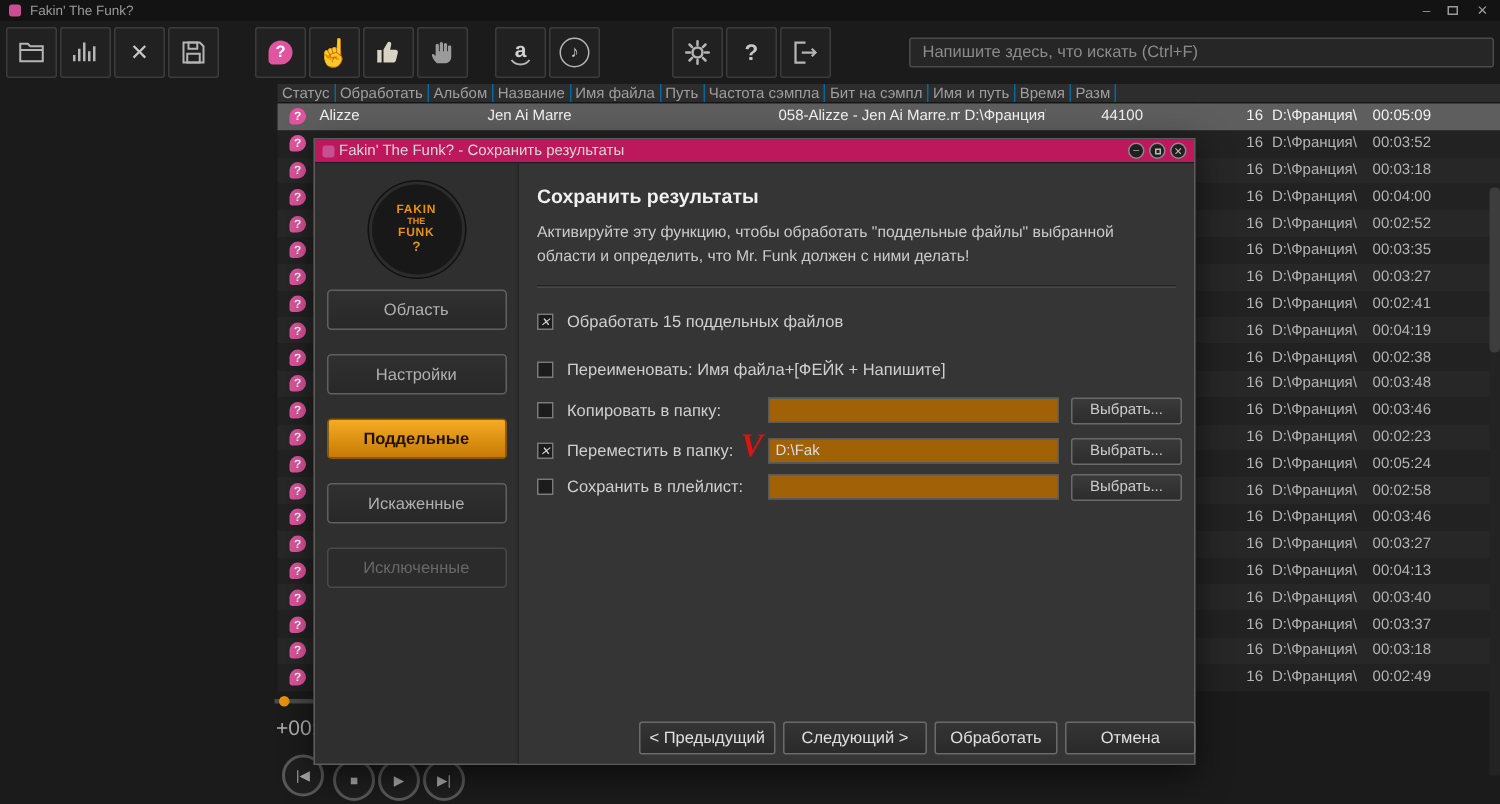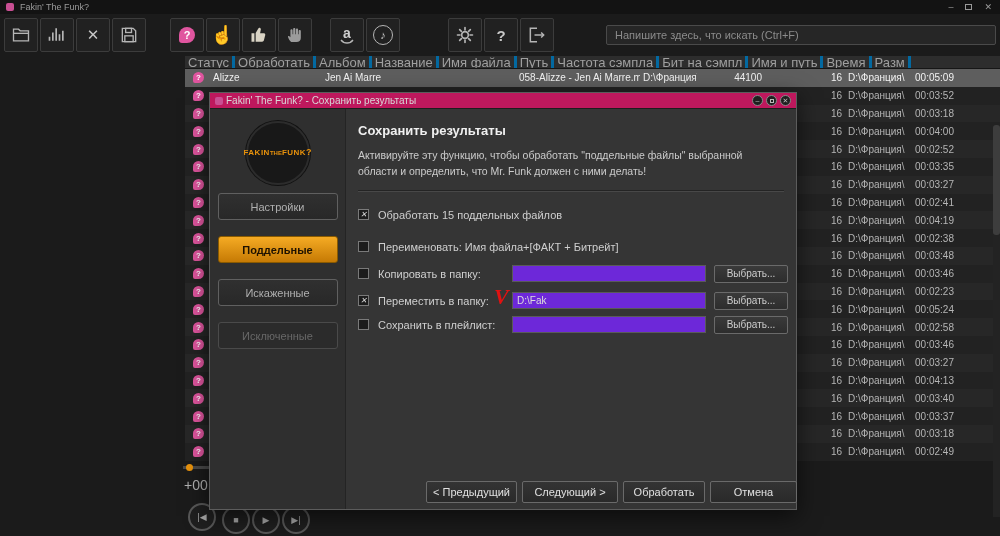--- a/index.html
+++ b/index.html
@@ -34,21 +34,21 @@
   .tree { position:absolute; top:56px; left:0; width:185px; bottom:0; background:#262626; padding-top:4px; }
   .tnode { display:flex; align-items:center; height:15px; font-size:11px; color:#c8c8c8; cursor:pointer; white-space:nowrap; }
   .tnode .arr { width:0; height:0; border-bottom:5px solid #b5b5b5; border-left:5px solid transparent; margin:0 5px 2px 0; flex:none; }
   .tree .tnode:nth-of-type(1) { padding-left:4px; }
   .tree .tnode:nth-of-type(2) { padding-left:16px; }
   .tree .tnode.selected { margin-left:38px; width:130px; background:#6b6b6b; color:#fff; padding-left:6px; }
 
   
   .table { position:absolute; left:185px; top:56px; right:0; bottom:0; }
   .thead { display:flex; height:13px; background:#2d2d2d; border-bottom:1px solid #161616; }
-  .th { font-size:13px; color:#9f9f9f; padding:0 3px; border-right:3px solid #0369a1; overflow:hidden; white-space:nowrap; display:flex; align-items:center; flex:none; cursor:pointer; }
+  .th { font-size:10px; color:#9f9f9f; padding:0 3px; border-right:1px solid #0369a1; overflow:hidden; white-space:nowrap; display:flex; align-items:center; flex:none; cursor:pointer; }
   .rows { position:absolute; top:13px; left:0; right:0; }
   .row { display:flex; height:17.8px; align-items:center; font-size:10px; color:#b5b5b5; cursor:default; }
   .row:nth-of-type(even) { background:#222222; }
   .row:nth-of-type(odd):not(.selected) { background:#272727; }
   .row.selected { background:#5e5e5e; color:#f2f2f2; }
   .cell { padding:0 3px; overflow:hidden; white-space:nowrap; height:100%; display:flex; align-items:center; flex:none; }
   .c-status{width:25px;} .c-artist{width:112px;} .c-album{width:90px;} .c-title{width:104px;}
   .c-file{width:124px;} .c-path{width:57px;} .c-freq{width:68px;justify-content:flex-end;}
   .c-bit{width:80px;justify-content:flex-end;} .c-np{width:67px;} .c-time{width:45px;justify-content:flex-end;}
   .c-size{width:43px;} .spacer{width:555px;flex:none;height:100%;}
@@ -57,42 +57,42 @@
   .vthumb { position:absolute; top:0; left:0; width:100%; height:110px; background:#3d3d3d; border-radius:3px; cursor:pointer; }
 
   
   .dialog { position:absolute; left:209px; top:92px; width:588px; height:418px; background:#2f2f2f; border:1px solid #5c5c5c; box-shadow:0 6px 22px rgba(0,0,0,.6); z-index:10; }
   .dtitle { height:16px; background:#be185d; border-bottom:1px solid #1d1d1d; display:flex; align-items:center; padding:0 5px; gap:3px; }
   .dtitle .txt { font-size:10px; color:#d8d8d8; flex:1; white-space:nowrap; }
   .dcirc { width:11px; height:11px; border:1px solid #8a8a8a; border-radius:50%; background:#1f1f1f; color:#bbb; font-size:7px; display:flex; align-items:center; justify-content:center; cursor:pointer; flex:none; }
   .dcirc .mbox { width:4px; height:4px; border:1px solid #bbb; }
   .dbody { position:absolute; top:16px; left:0; right:0; bottom:0; display:flex; }
   .dnav { width:135px; flex:none; display:flex; flex-direction:column; align-items:center; padding-top:12px; }
-  .logo { width:64px; height:64px; border-radius:50%; background:#181818; border:2px solid #2c2c2c; box-shadow:0 0 0 1px #111; display:flex; flex-direction:row; align-items:center; justify-content:center; color:#e8920c; font-weight:bold; text-align:center; line-height:1.1; }
+  .logo { width:64px; height:64px; border-radius:50%; background:#181818; border:2px solid #2c2c2c; box-shadow:0 0 0 1px #111; display:flex; flex-direction:column; align-items:center; justify-content:center; color:#e8920c; font-weight:bold; text-align:center; line-height:1.1; }
   .logo .l1,.logo .l3 { font-size:8px; letter-spacing:.5px; }
   .logo .l2 { font-size:6px; }
   .logo .l4 { font-size:9px; }
   .dnavbtns { margin-top:8px; display:flex; flex-direction:column; gap:16px; width:120px; }
   .navbtn { height:27px; border:1px solid #606060; border-radius:3px; background:linear-gradient(#303030,#282828); color:#b0b0b0; font-size:11px; display:flex; align-items:center; justify-content:center; cursor:pointer; }
   .navbtn.active { background:linear-gradient(#f5ab24,#c67a04); border-color:#8a5a00; color:#1f1200; font-weight:bold; }
   .navbtn.disabled { color:#686868; border-color:#4a4a4a; background:#2b2b2b; }
   .dcontent { flex:1; background:#353535; border-left:1px solid #242424; padding:14px 12px 0 12px; position:relative; }
   .dheading { font-size:13px; font-weight:bold; color:#f0f0f0; margin-bottom:10px; }
   .ddesc { font-size:10.5px; color:#cbcbcb; line-height:1.5; margin-bottom:10px; }
   .divider { height:0; border-top:1px solid #242424; border-bottom:1px solid #484848; margin-bottom:14px; }
   .opt { display:flex; align-items:center; height:18px; position:relative; }
   .opts .opt:nth-of-type(1){margin-bottom:14px;} .opts .opt:nth-of-type(2){margin-bottom:9px;}
   .opts .opt:nth-of-type(3){margin-bottom:9px;} .opts .opt:nth-of-type(4){margin-bottom:6px;}
   .opts .opt:nth-of-type(5){margin-bottom:12px;}
   .box { width:11px; height:11px; border:1px solid #7a7a7a; background:#1c1c1c; margin-right:9px; display:flex; align-items:center; justify-content:center; cursor:pointer; flex:none; }
   .mark { font-size:8px; color:#d8d8d8; line-height:1; }
   .opt:not(.checked) .mark { visibility:hidden; }
   .opt .lbl { font-size:11px; color:#cfcfcf; white-space:nowrap; }
   .opt .annot { position:absolute; left:136px; top:-8px; color:#e01212; font-size:22px; font-family:"Liberation Serif", serif; font-style:italic; font-weight:bold; pointer-events:none; }
-  .opt .inp { position:absolute; left:154px; width:194px; height:17px; background:#6d28d9; border:1px solid #5a5a5a; color:#ddd; font-size:10px; padding:0 4px; outline:none; }
+  .opt .inp { position:absolute; left:154px; width:194px; height:17px; background:#a16207; border:1px solid #5a5a5a; color:#ddd; font-size:10px; padding:0 4px; outline:none; }
   .opt .chbtn { position:absolute; left:356px; width:74px; height:18px; background:linear-gradient(#3a3a3a,#2d2d2d); border:1px solid #6a6a6a; border-radius:2px; color:#ccc; font-size:10px; display:flex; align-items:center; justify-content:center; cursor:pointer; }
   .dactions { position:absolute; bottom:6px; left:216px; display:flex; gap:5px;border-radius:11px; }
   .abtn { height:22px; background:linear-gradient(#343434,#2a2a2a); border:1px solid #6a6a6a; border-radius:2px; color:#e0e0e0; font-size:11px; display:flex; align-items:center; justify-content:center; cursor:pointer; }
   .dactions .abtn:nth-of-type(1){width:91px;} .dactions .abtn:nth-of-type(2){width:96px;}
   .dactions .abtn:nth-of-type(3){width:82px;} .dactions .abtn:nth-of-type(4){width:87px;}
 
   
   .slider { position:absolute; left:183px; top:466px; width:26px; height:3px; background:#4a4a4a; z-index:5; cursor:pointer; }
   .knob { position:absolute; left:3px; top:-2px; width:7px; height:7px; border-radius:50%; background:#e8920c; }
   .ptime { position:absolute; left:184px; top:477px; font-size:14px; color:#b0b0b0; z-index:5; }
@@ -481,20 +481,23 @@
     <div class="dbody">
       <div class="dnav">
         <div class="logo">
           <span class="l1">FAKIN</span>
           <span class="l2">THE</span>
           <span class="l3">FUNK</span>
           <span class="l4">?</span>
         </div>
         <div class="dnavbtns">
 
+        <div class="navbtn">
+              <span>Область</span>
+            </div>
             <div class="navbtn">
               <span>Настройки</span>
             </div>
             <div class="navbtn active">
               <span>Поддельные</span>
             </div>
             <div class="navbtn">
               <span>Искаженные</span>
             </div>
             <div class="navbtn disabled">
@@ -512,21 +515,21 @@
               <span class="box">
                 <i class="mark">✕</i>
               </span>
               <span class="lbl">Обработать 15 поддельных файлов</span>
 
             </div>
             <div class="opt">
               <span class="box">
                 <i class="mark">✕</i>
               </span>
-              <span class="lbl">Переименовать: Имя файла+[ФАКТ + Битрейт]</span>
+              <span class="lbl">Переименовать: Имя файла+[ФЕЙК + Напишите]</span>
 
             </div>
             <div class="opt">
               <span class="box">
                 <i class="mark">✕</i>
               </span>
               <span class="lbl">Копировать в папку:</span>
 
               <input class="inp" type="text" value="" style="">
               <span class="chbtn">Выбрать...</span>

